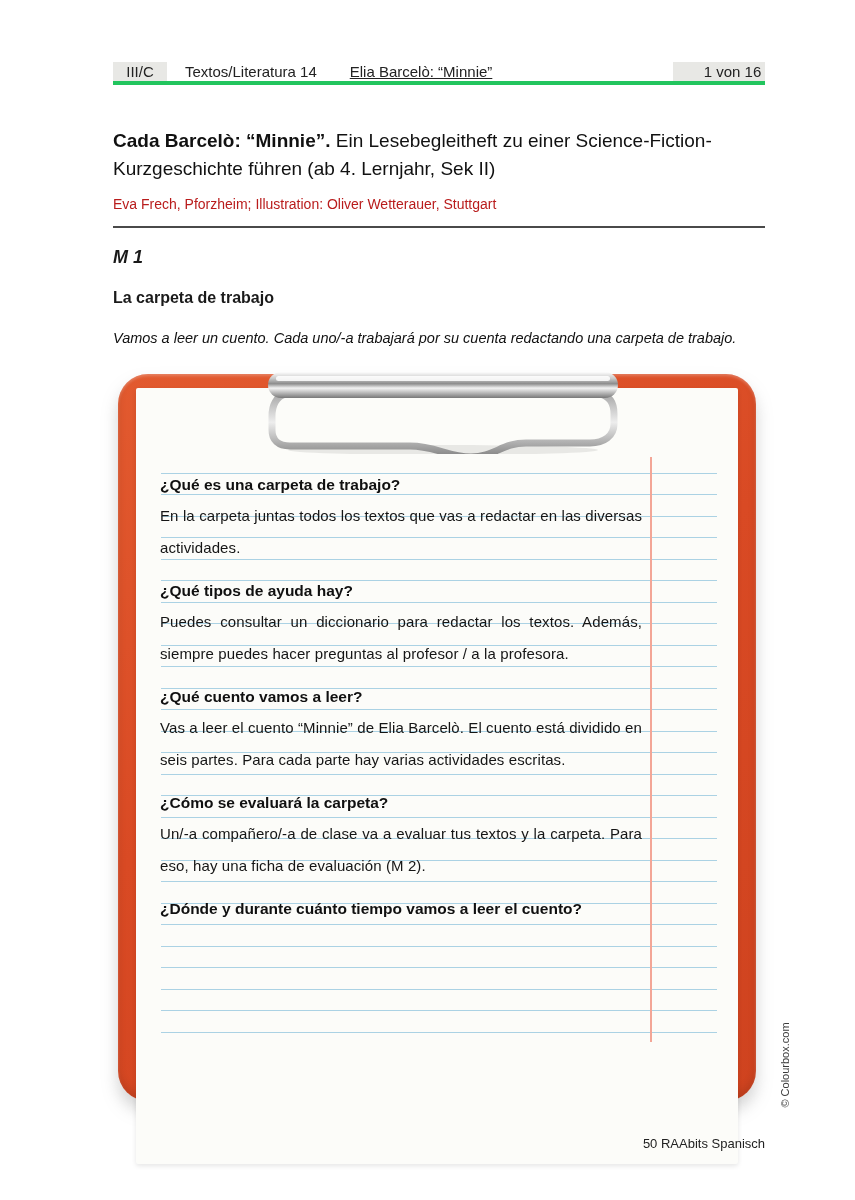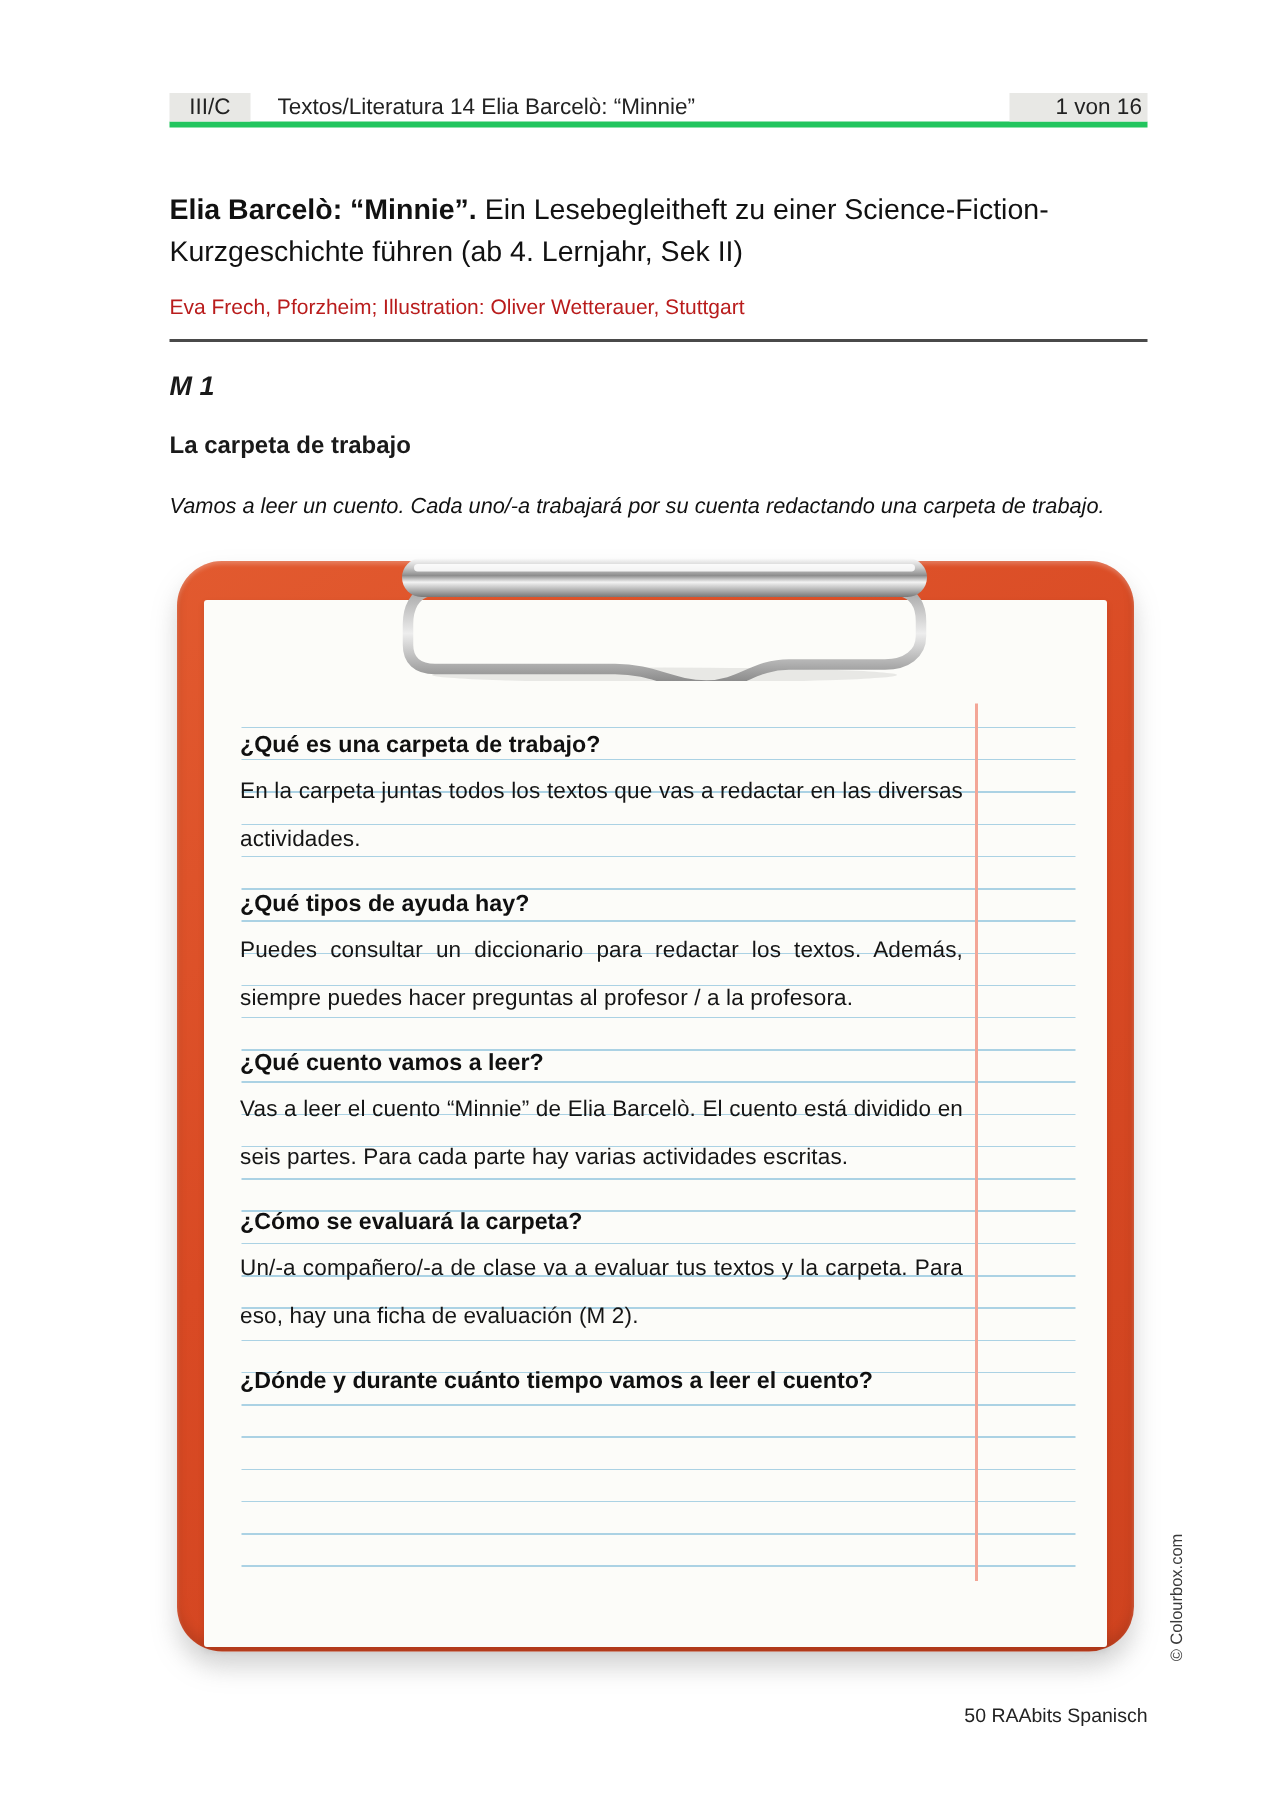--- a/index.html
+++ b/index.html
@@ -8,40 +8,40 @@
   .page { position:relative; width:855px; height:1200px; background:#ffffff; overflow:hidden; margin:0 auto; }
 
   
   .header { position:absolute; left:113px; top:62px; width:652px; height:23px;
             border-bottom:4px solid #22c55e; display:flex; align-items:stretch;
             font-size:15px; color:#222; }
   .hbox { background:#e8e8e5; display:flex; align-items:center; justify-content:center; }
   .hbox.code { width:54px; }
   .hbox.page-num { width:92px;padding-left:27px; }
   .hseries { margin-left:18px; display:flex; align-items:center; }
-  .htopic  { margin-left:4px; display:flex; align-items:center; }
+  .htopic  { margin-left:33px; display:flex; align-items:center;text-decoration:underline; }
   .hspacer { flex:1; }
 
   
   .doc-title { position:absolute; left:113px; top:127px; width:660px;
                font-size:19px; line-height:27.5px; color:#111; }
   .doc-title .b { font-weight:bold; }
   .byline { position:absolute; left:113px; top:196px; width:652px; font-size:14px; color:#b91c1c; }
   .divider { position:absolute; left:113px; top:226px; width:652px; height:2px; background:#4a4a4a; }
 
   .m-code  { position:absolute; left:113px; top:247px; font-size:18px; font-weight:bold;font-style:italic; }
   .m-title { position:absolute; left:113px; top:289px; font-size:16px; font-weight:bold; }
   .m-intro { position:absolute; left:113px; top:330px; width:660px; font-size:14.5px; font-style:italic; color:#111; }
 
   
   .clipboard { position:absolute; left:118px; top:374px; width:638px; height:727px;
                background:linear-gradient(150deg,#e25a2f 0%,#d94a24 45%,#cf431f 100%);
                border-radius:30px;
                box-shadow:0 10px 16px rgba(130,130,130,0.35), inset 0 2px 3px rgba(255,255,255,0.25), inset 0 -5px 8px rgba(0,0,0,0.12); }
-  .paper { position:absolute; left:18px; top:26px; width:602px; height:698px;
+  .paper { position:absolute; left:18px; top:14px; width:602px; height:776px;
            background:#fcfcf9; border-radius:2px;
            box-shadow:0 2px 5px rgba(0,0,0,0.10); }
   .ruled-lines { position:absolute; left:25px; top:64px; width:556px; height:598px;
                  background:repeating-linear-gradient(to bottom,
                    transparent 0px, transparent 20.5px,
                    #abd2e4 20.5px, #abd2e4 21.5px); }
   .margin-line { position:absolute; left:514px; top:69px; width:2px; height:585px;
                  background:#f3a697; }
 
   .paper-text { position:absolute; left:24px; top:86px; width:482px; }
@@ -63,21 +63,21 @@
 <div class="page">
 
   <div class="header">
     <div class="hbox code">III/C</div>
     <div class="hseries">Textos/Literatura 14</div>
     <div class="htopic">Elia Barcelò: “Minnie”</div>
     <div class="hspacer"></div>
     <div class="hbox page-num">1 von 16</div>
   </div>
 
-  <div class="doc-title"><span class="b">Elia Barcelò: “Minnie”.</span><span> Ein Lesebegleitheft zu einer Science-Fiction-Kurzgeschichte führen (ab 4. Lernjahr, Sek II)</span></div>
+  <div class="doc-title"><span class="b">Cada Barcelò: “Minnie”.</span><span> Ein Lesebegleitheft zu einer Science-Fiction-Kurzgeschichte führen (ab 4. Lernjahr, Sek II)</span></div>
 
   <div class="byline">Eva Frech, Pforzheim; Illustration: Oliver Wetterauer, Stuttgart</div>
   <div class="divider"></div>
 
   <div class="m-code">M 1</div>
   <div class="m-title">La carpeta de trabajo</div>
   <div class="m-intro">Vamos a leer un cuento. Cada uno/-a trabajará por su cuenta redactando una carpeta de trabajo.</div>
 
   <div class="clipboard">
     <div class="paper">

